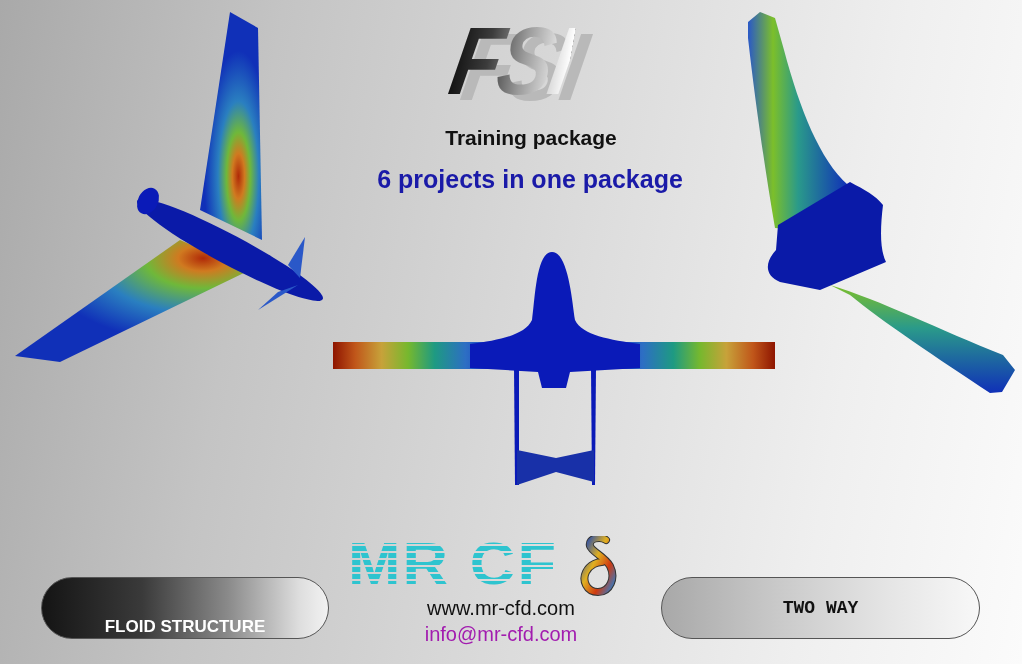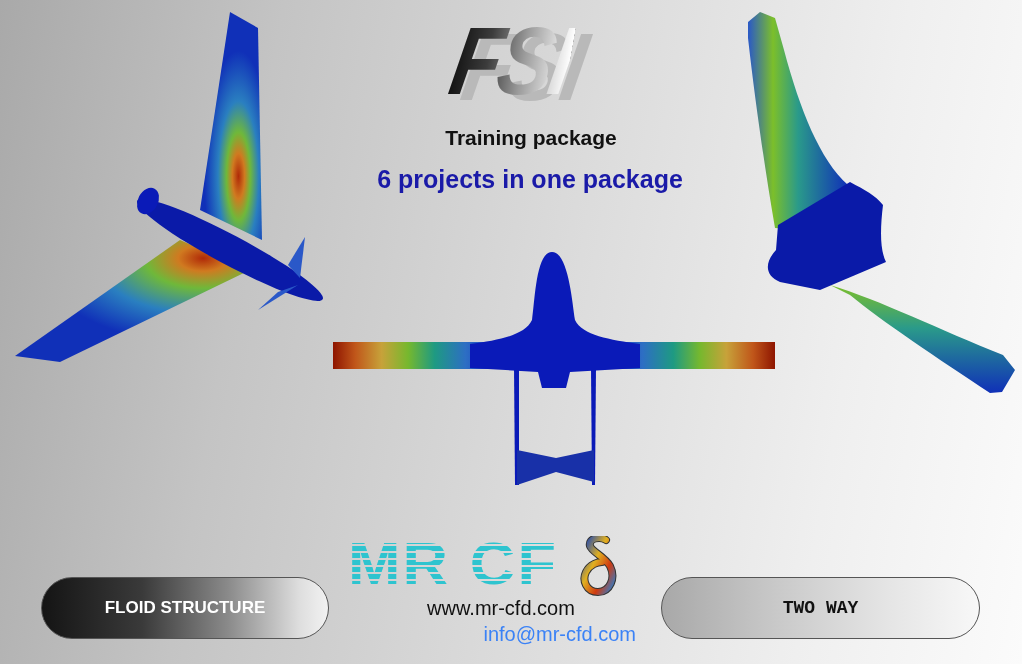--- a/index.html
+++ b/index.html
@@ -35,42 +35,42 @@
 
   
   .pill {
     height: 62px; border-radius: 34px; border: 1.5px solid #555;
     display: flex; align-items: center; justify-content: center; text-align: center;
     font-weight: 700; box-sizing: border-box;
   }
   .pill-left {
     left: 41px; top: 577px; width: 288px;
     background: linear-gradient(90deg, #141414 0%, #3a3a3a 35%, #8a8a8a 65%, #dedede 90%, #f2f2f2 100%);
-    color: #fff; font-size: 17px; line-height: 22px;
+    color: #fff; font-size: 17px; line-height: 22px; align-items: flex-end;
   }
   .pill-right {
     left: 661px; top: 577px; width: 319px;
     background: linear-gradient(90deg, #a8a8a8 0%, #c8c8c8 35%, #e4e4e4 70%, #f8f8f8 100%);
     color: #111; font-size: 18px; font-family: Liberation Mono, monospace;
   }
 
   
   .logo { left: 348px; top: 538px; width: 270px; height: 56px; }
   .logo-text {
     position: absolute; left: 0; top: -6px;
     font-family: "Liberation Sans", sans-serif; font-weight: 900; font-size: 60px; letter-spacing: 2px;
     color: #2ec4cf; line-height: 64px;
     -webkit-mask-image: repeating-linear-gradient(180deg, #000 0px, #000 5px, transparent 5px, transparent 7px);
     mask-image: repeating-linear-gradient(180deg, #000 0px, #000 5px, transparent 5px, transparent 7px);
     transform: scaleX(1.05); transform-origin: left top;
   }
   .logo-delta { position: absolute; left: 230px; top: -2px; width: 40px; height: 60px; }
 
   .contact-web { left: 366px; top: 597px; width: 270px; text-align: center; font-size: 20px; color: #111; }
-  .contact-mail { left: 366px; top: 623px; width: 270px; text-align: right; font-size: 20px; color: #3b82f6; }
+  .contact-mail { left: 366px; top: 623px; width: 270px; text-align: center; font-size: 20px; color: #a21caf; }
 
   svg.plane { position: absolute; overflow: visible; }
 </style>
 </head>
 <body>
 
 <svg class="plane" style="left:0;top:0" width="340" height="370" viewBox="0 0 340 370">
   <defs>
     <radialGradient id="gL1" cx="0.62" cy="0.72" r="0.55">
       <stop offset="0" stop-color="#b02a08"></stop>

